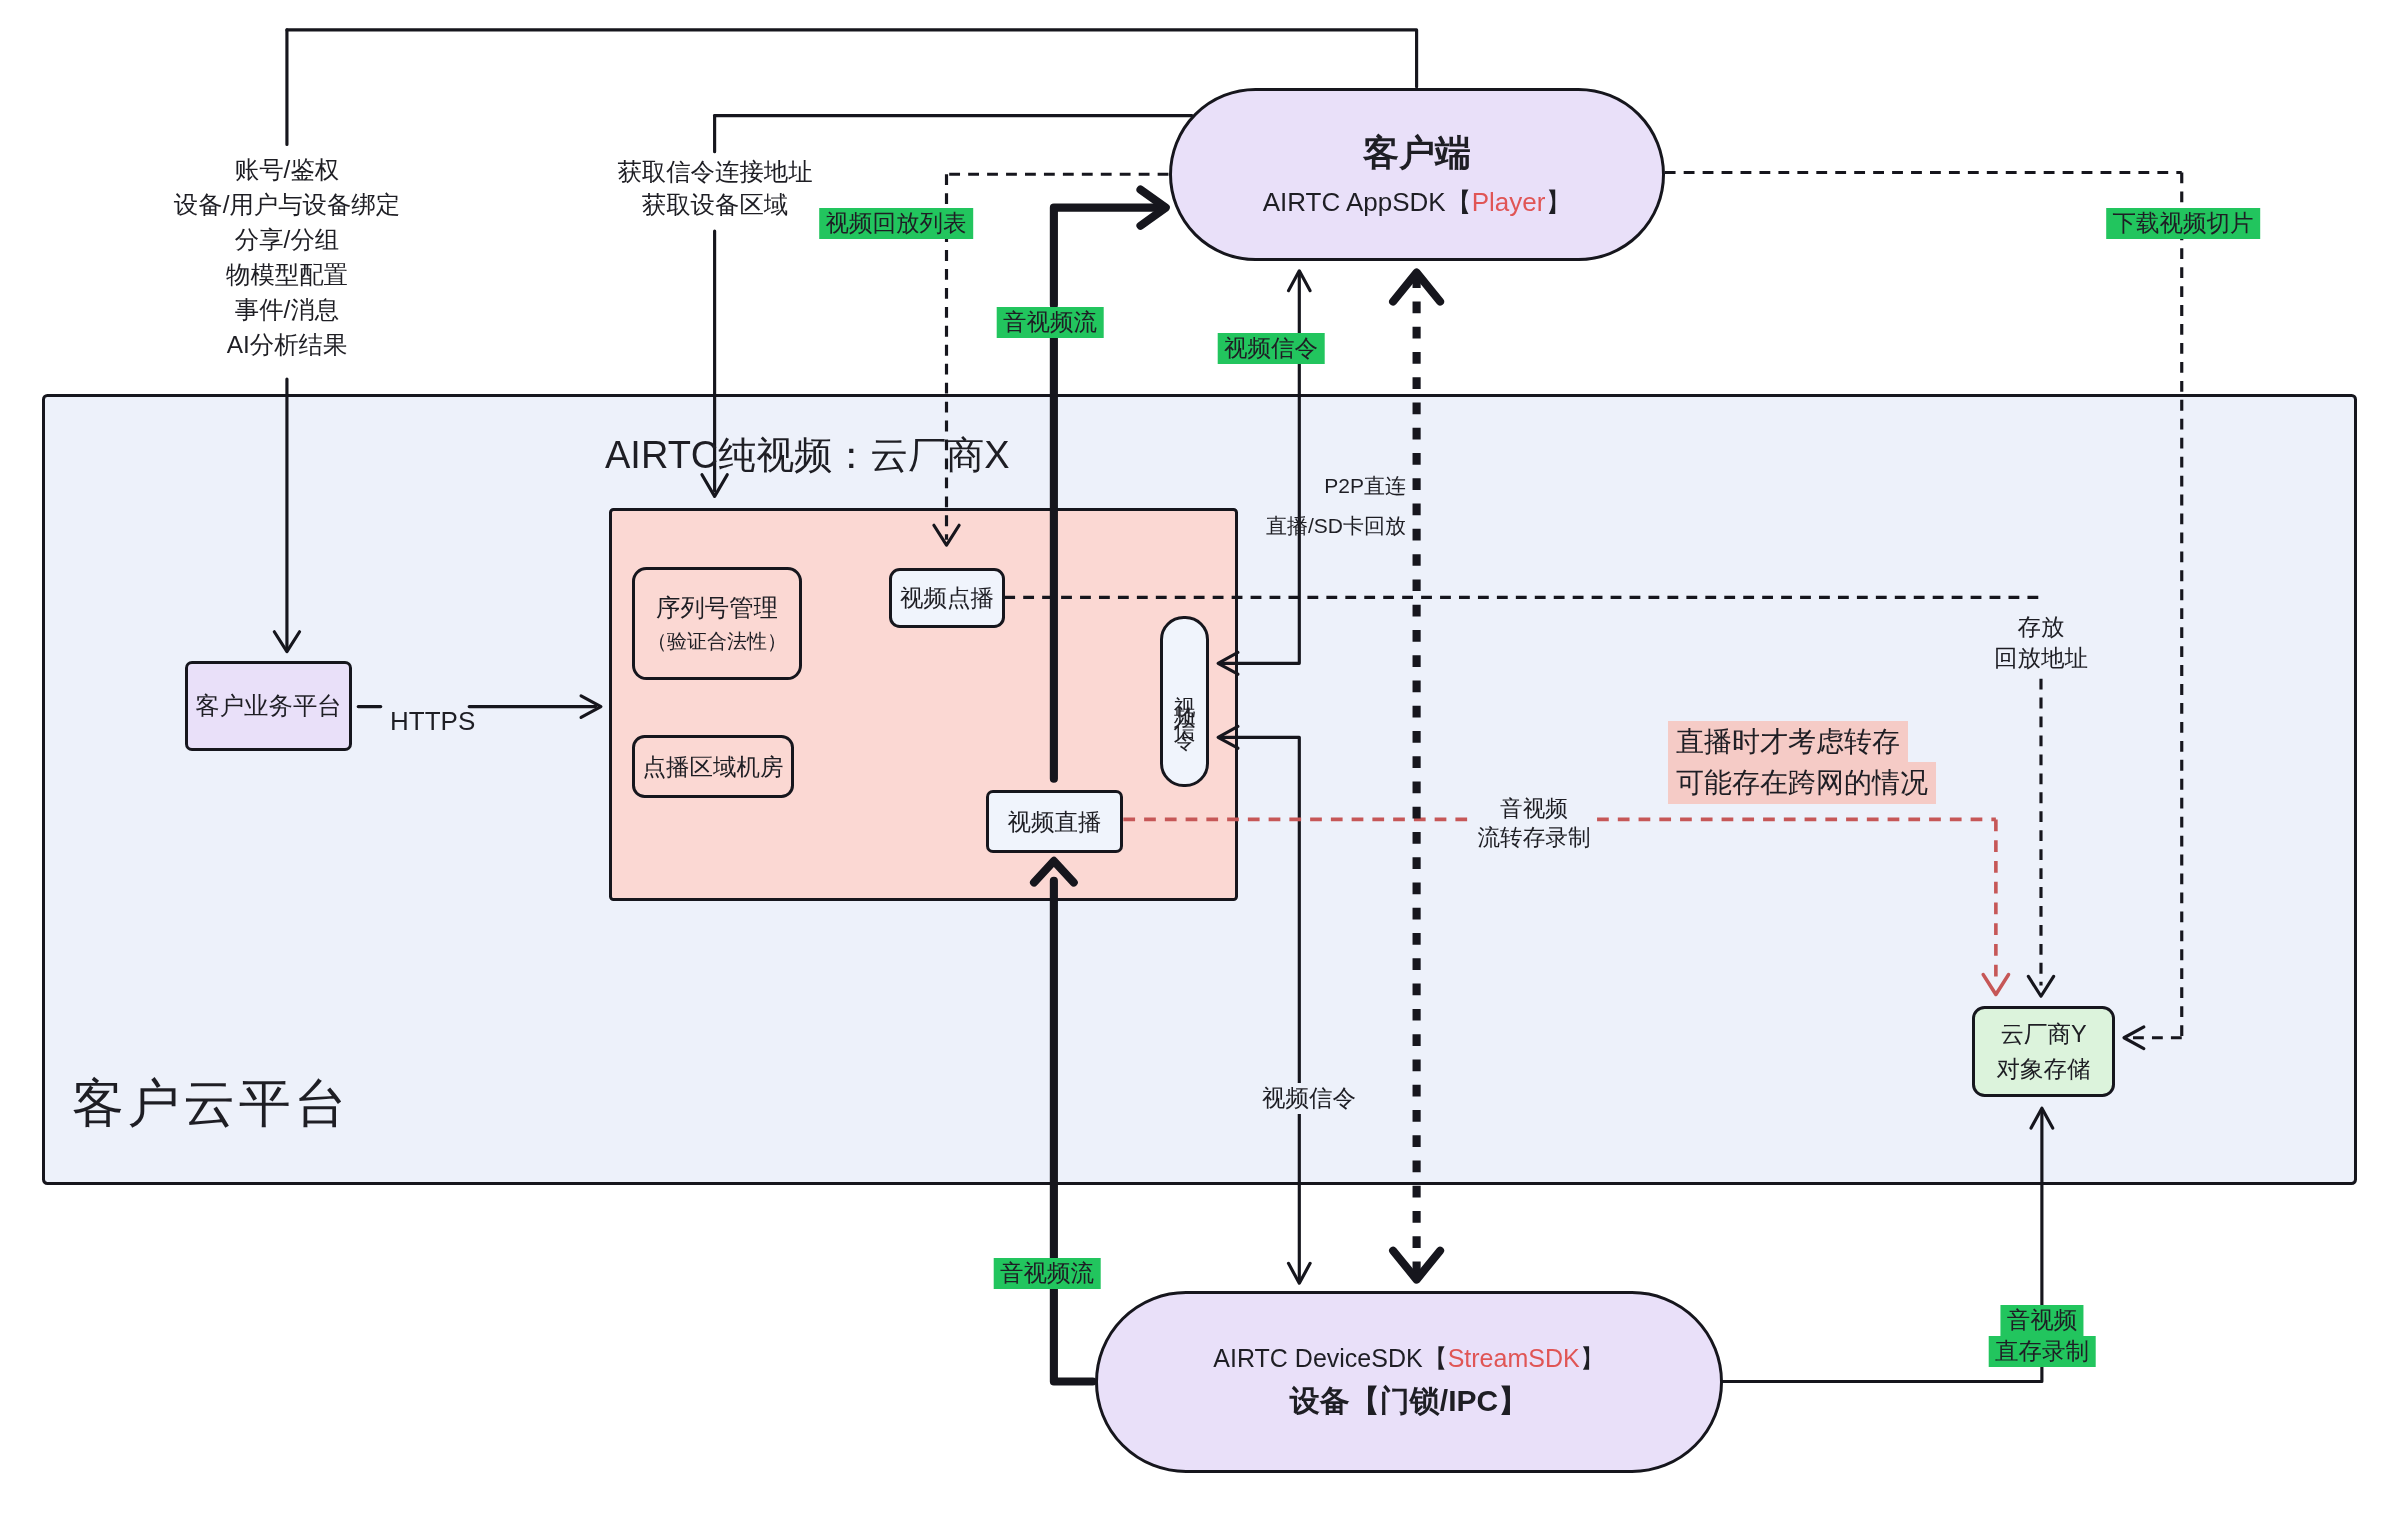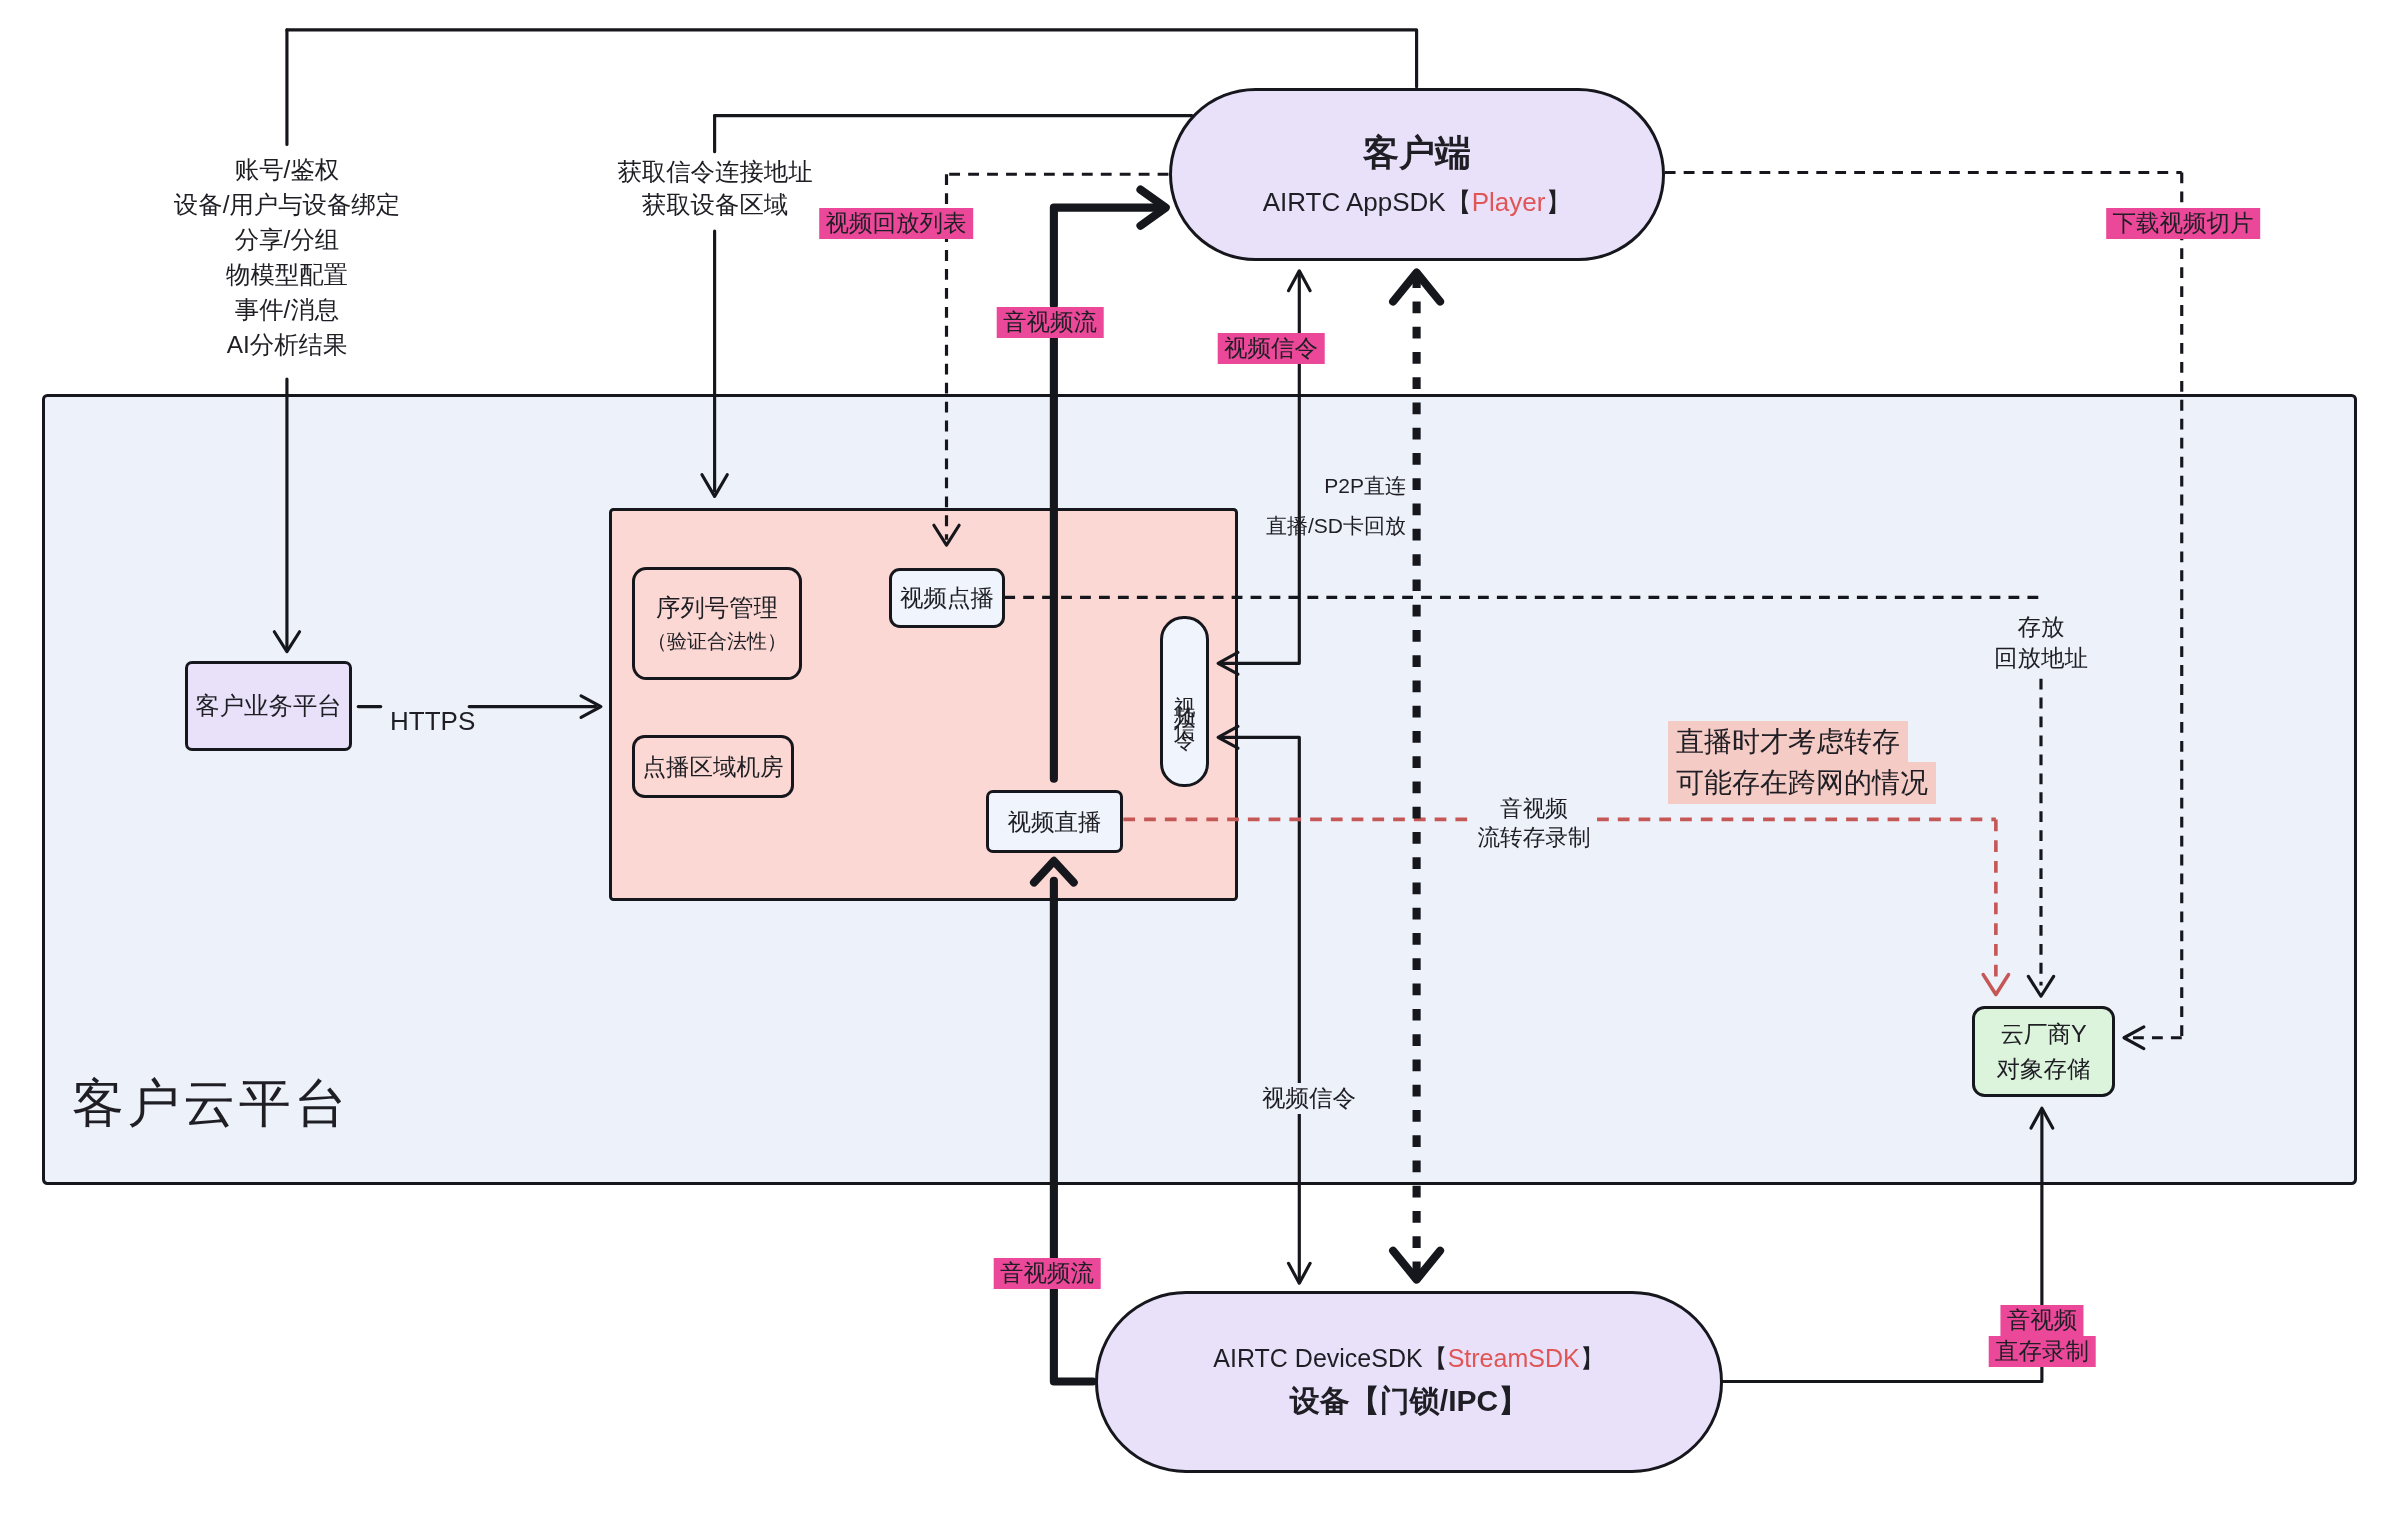--- a/index.html
+++ b/index.html
@@ -15,21 +15,21 @@
   .box{
     position:absolute;
     border:3.2px solid #16161d;
     display:flex;flex-direction:column;align-items:center;justify-content:center;
     box-sizing:border-box;text-align:center;
   }
   .lbl{
     position:absolute;white-space:nowrap;font-size:23.5px;color:#1e1e24;
     transform:translateX(-50%);line-height:1.15;
   }
-  .bg-w{background:#ec4899;padding:1.8px 6.3px;}
+  .bg-w{background:#22c55e;padding:1.8px 6.3px;}
   .bg-b{background:#edf1fa;padding:1.8px 6.3px;}
   .hl{background:#f5cbc6;padding:2.7px 8.1px;display:inline-block;}
   svg{position:absolute;left:0;top:0;}
   .z1{z-index:1}.z2{z-index:2}.z3{z-index:3}
 </style>
 </head>
 <body>
 
 <div id="canvas">
 
@@ -132,20 +132,21 @@
     <div style="font-size:21.7px;writing-mode:vertical-lr;letter-spacing:11.7px;">视频信令</div>
   </div>
 
   <div class="box z3" style="left:1972px;top:1006px;width:143px;height:91px;border-radius:12.6px;background:#dcf3dc;">
     <div style="font-size:23.5px;margin-bottom:3.6px;">云厂商Y</div>
     <div style="font-size:23.5px;">对象存储</div>
   </div>
 
   <div class="lbl z3" style="left:72px;top:1074px;transform:none;font-size:52px;font-weight:500;letter-spacing:3.6px;">客户云平台</div>
 
+  <div class="lbl z3" style="left:605px;top:434px;transform:none;font-size:38px;">AIRTC纯视频：云厂商X</div>
 
   <div class="abs z3" style="left:287px;top:152px;transform:translateX(-50%);text-align:center;font-size:24.4px;line-height:35px;white-space:nowrap;">
     <div>账号/鉴权</div>
     <div>设备/用户与设备绑定</div>
     <div>分享/分组</div>
     <div>物模型配置</div>
     <div>事件/消息</div>
     <div>AI分析结果</div>
   </div>
 

